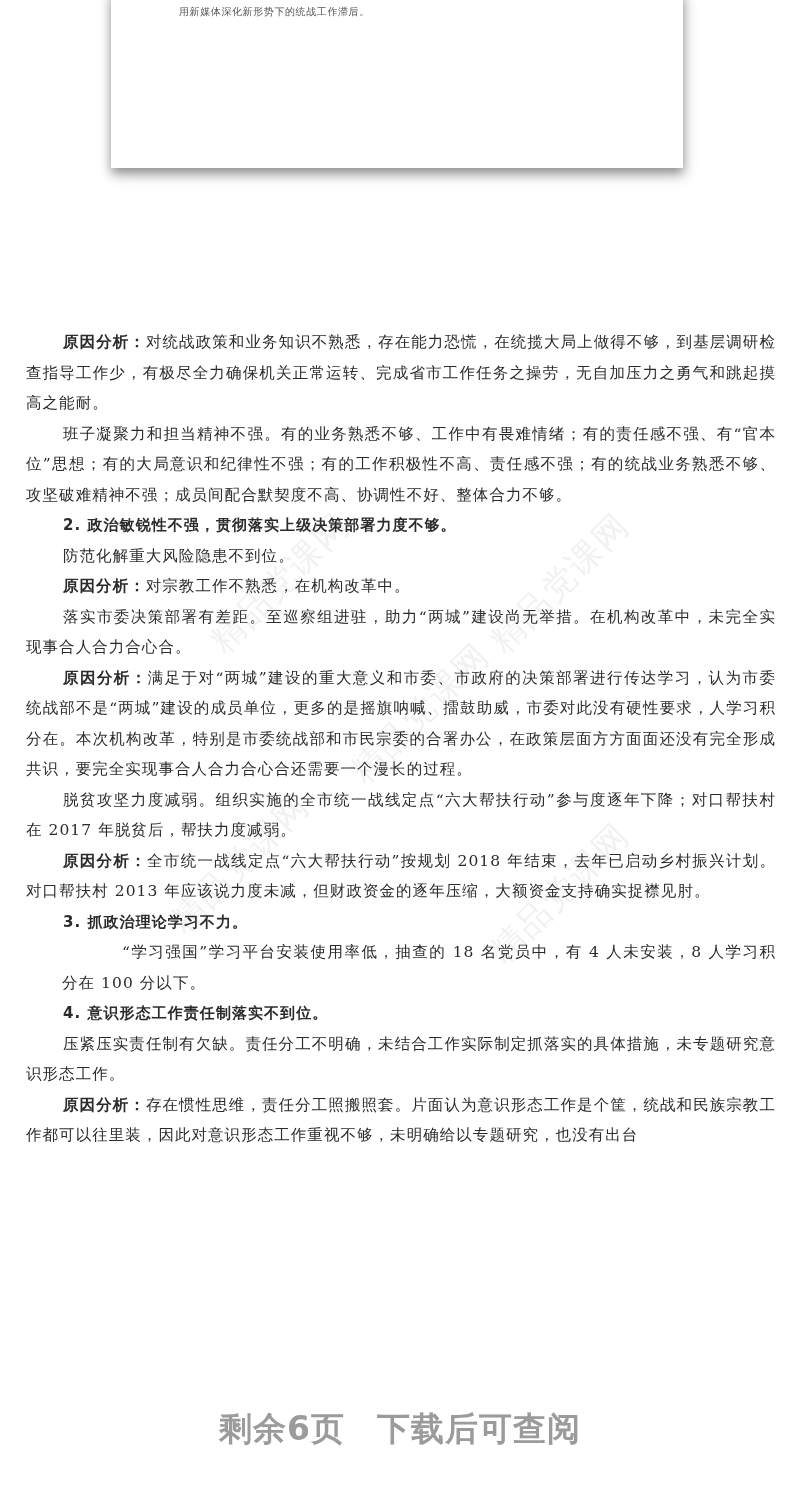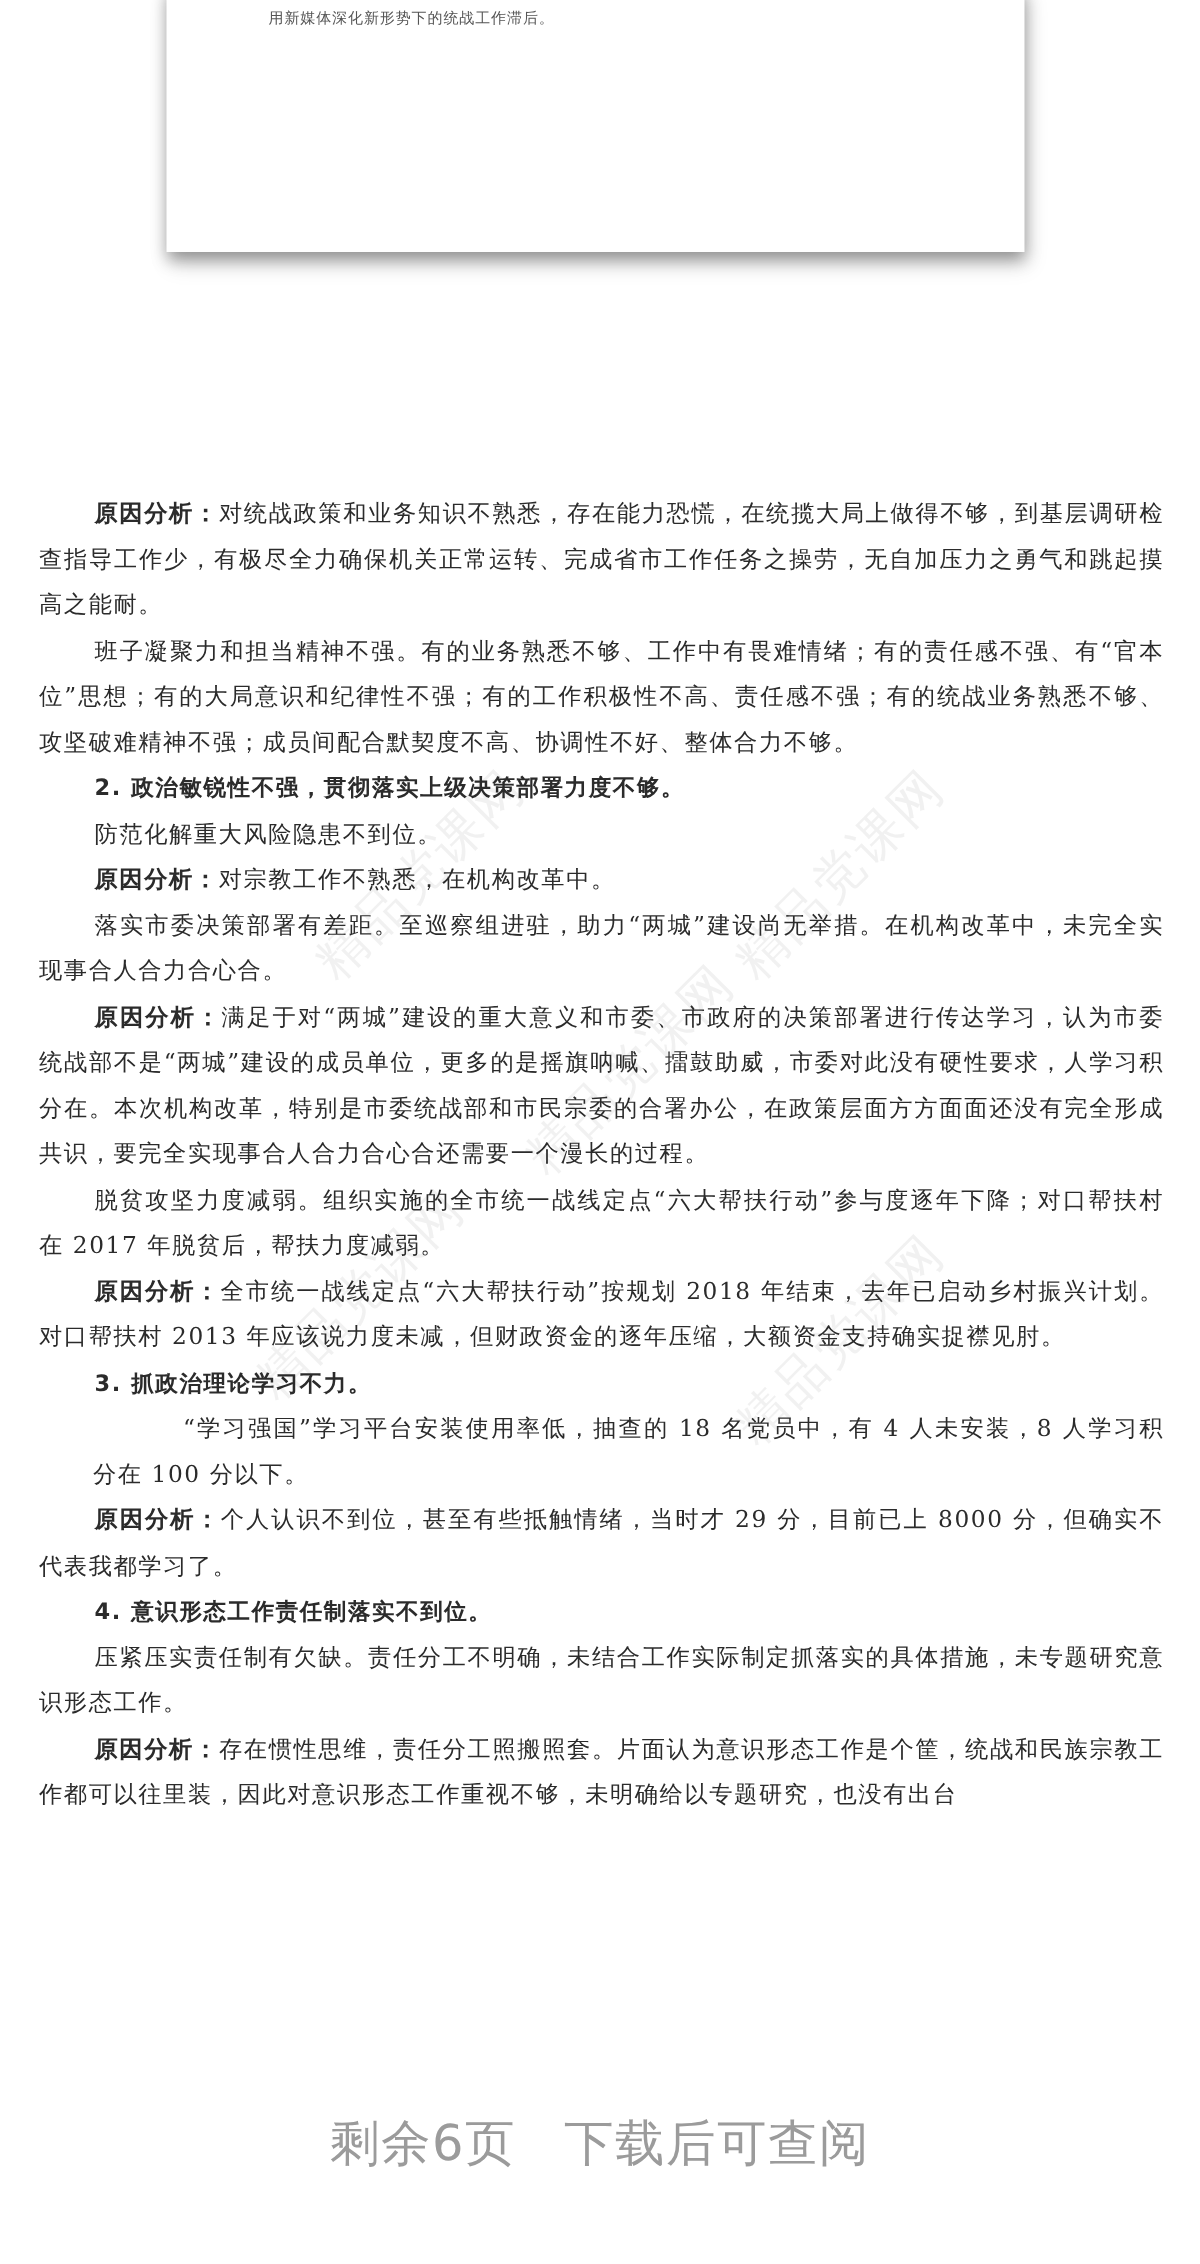--- a/index.html
+++ b/index.html
@@ -26,21 +26,21 @@
   .wm {
     position:absolute; font-size:34px; color:rgba(180,180,180,0.18);
     transform:rotate(-45deg); font-family:"DejaVu Sans",sans-serif; white-space:nowrap;
     pointer-events:none; letter-spacing:2px;
   }
   .more {
     position:absolute; left:0; top:1407px; width:800px; text-align:center;
     font-family:"DejaVu Sans","Liberation Sans",sans-serif; font-size:33px; color:#9b9b9b;
     letter-spacing:1px;
   }
-  .more span { margin:0 16px; }
+  .more span { margin:0 16px;font-weight:bold; }
 </style>
 </head>
 <body>
 
 <div class="page-card">
   <div class="line">用新媒体深化新形势下的统战工作滞后。</div>
 </div>
 
 <div class="wm" style="left:190px;top:560px;">精品党课网</div>
 <div class="wm" style="left:470px;top:560px;">精品党课网</div>
@@ -53,21 +53,20 @@
   <p>班子凝聚力和担当精神不强。有的业务熟悉不够、工作中有畏难情绪；有的责任感不强、有“官本位”思想；有的大局意识和纪律性不强；有的工作积极性不高、责任感不强；有的统战业务熟悉不够、攻坚破难精神不强；成员间配合默契度不高、协调性不好、整体合力不够。</p>
   <p class="h">2. 政治敏锐性不强，贯彻落实上级决策部署力度不够。</p>
   <p>防范化解重大风险隐患不到位。</p>
   <p><b>原因分析：</b><span>对宗教工作不熟悉，在机构改革中。</span></p>
   <p>落实市委决策部署有差距。至巡察组进驻，助力“两城”建设尚无举措。在机构改革中，未完全实现事合人合力合心合。</p>
   <p><b>原因分析：</b><span>满足于对“两城”建设的重大意义和市委、市政府的决策部署进行传达学习，认为市委统战部不是“两城”建设的成员单位，更多的是摇旗呐喊、擂鼓助威，市委对此没有硬性要求，人学习积分在。本次机构改革，特别是市委统战部和市民宗委的合署办公，在政策层面方方面面还没有完全形成共识，要完全实现事合人合力合心合还需要一个漫长的过程。</span></p>
   <p>脱贫攻坚力度减弱。组织实施的全市统一战线定点“六大帮扶行动”参与度逐年下降；对口帮扶村在 2017 年脱贫后，帮扶力度减弱。</p>
   <p><b>原因分析：</b><span>全市统一战线定点“六大帮扶行动”按规划 2018 年结束，去年已启动乡村振兴计划。对口帮扶村 2013 年应该说力度未减，但财政资金的逐年压缩，大额资金支持确实捉襟见肘。</span></p>
   <p class="h">3. 抓政治理论学习不力。</p>
   <p class="ind2">“学习强国”学习平台安装使用率低，抽查的 18 名党员中，有 4 人未安装，8 人学习积分在 100 分以下。</p>
-  <p><b>原因分析：</b><span>个人认识不到位，甚至有些抵触情绪，当时才 29 分，目前已上 8000 分，但确实不代表我都学习了。</span></p>
   <p class="h">4. 意识形态工作责任制落实不到位。</p>
   <p>压紧压实责任制有欠缺。责任分工不明确，未结合工作实际制定抓落实的具体措施，未专题研究意识形态工作。</p>
   <p><b>原因分析：</b><span>存在惯性思维，责任分工照搬照套。片面认为意识形态工作是个筐，统战和民族宗教工作都可以往里装，因此对意识形态工作重视不够，未明确给以专题研究，也没有出台</span></p>
 </div>
 
 <div class="more">
   <span>剩余6页</span><span>下载后可查阅</span>
 </div>
 
 </body></html>

